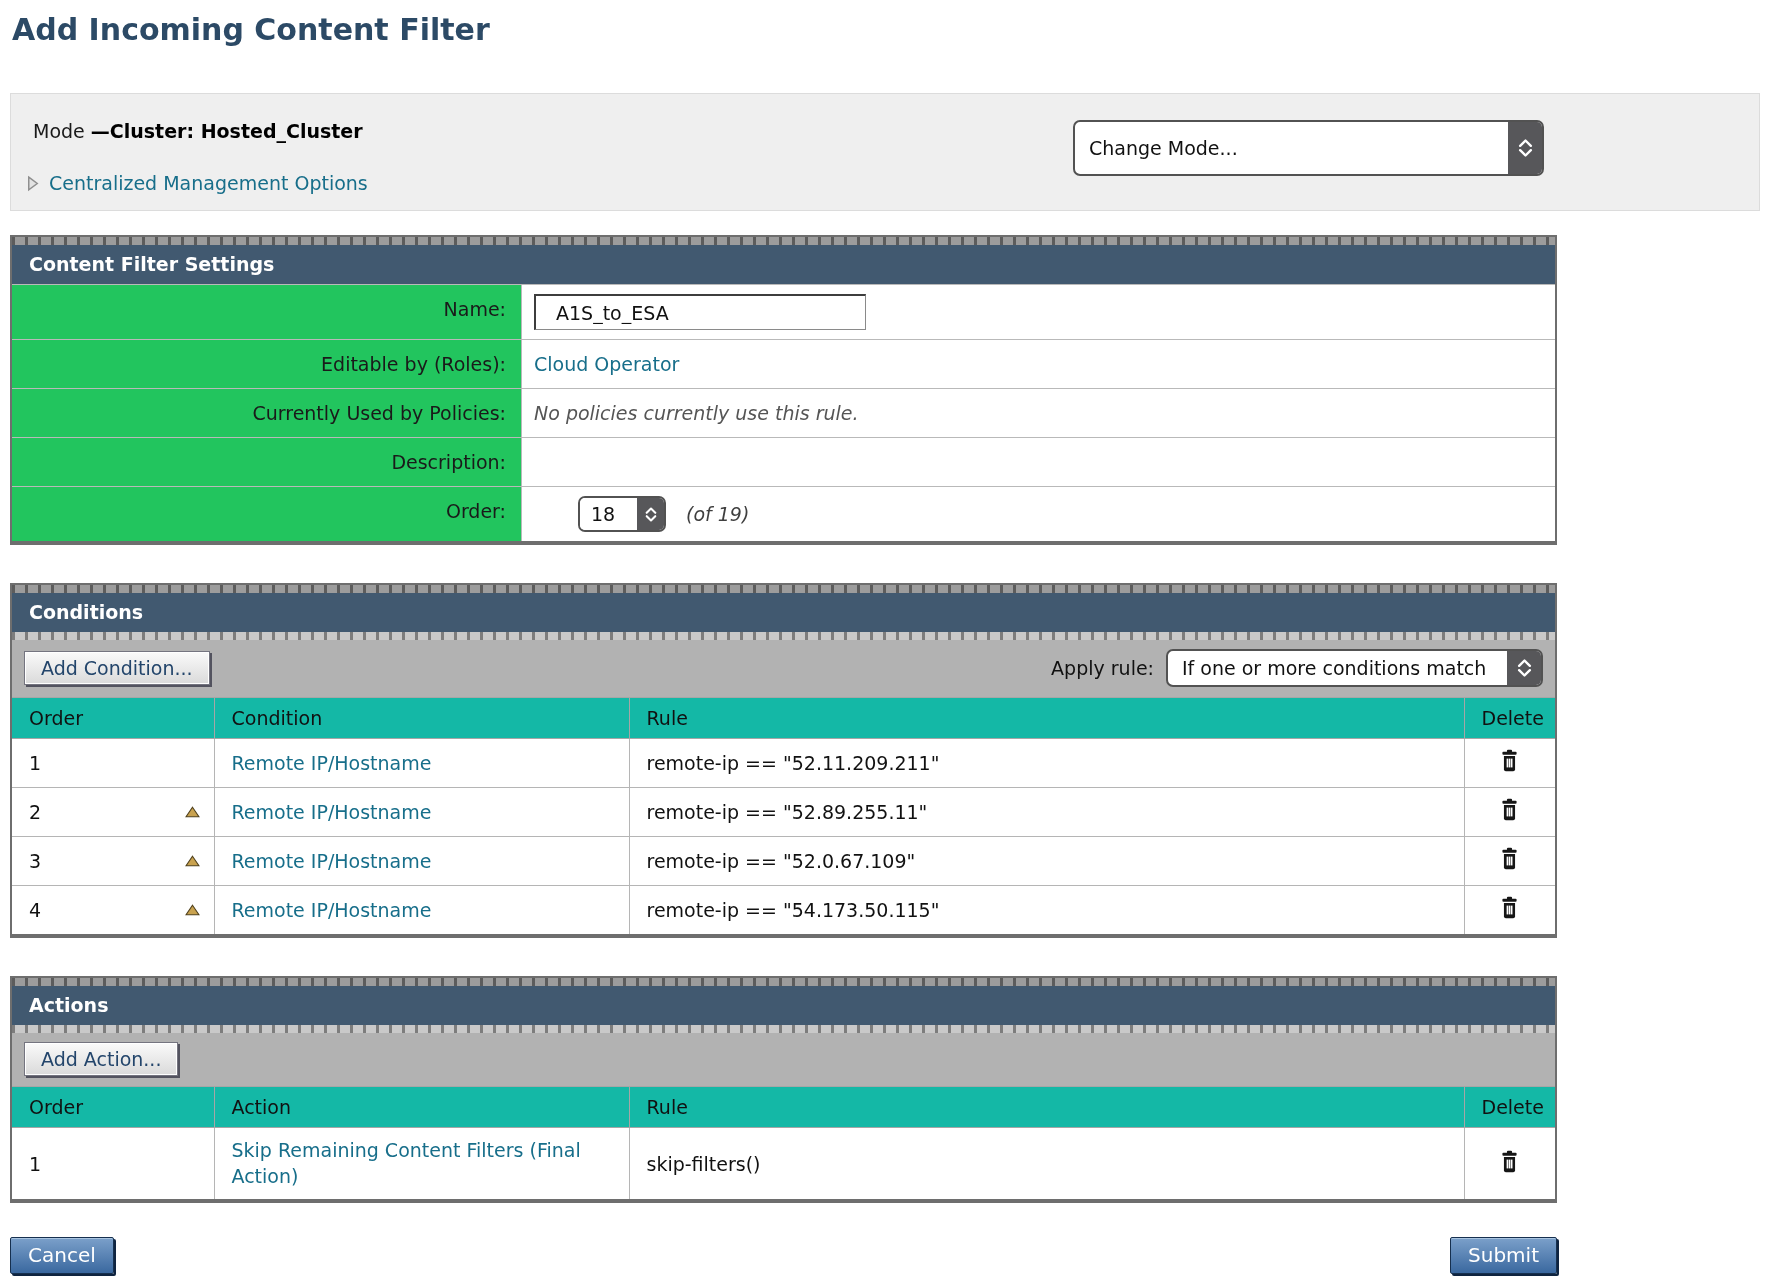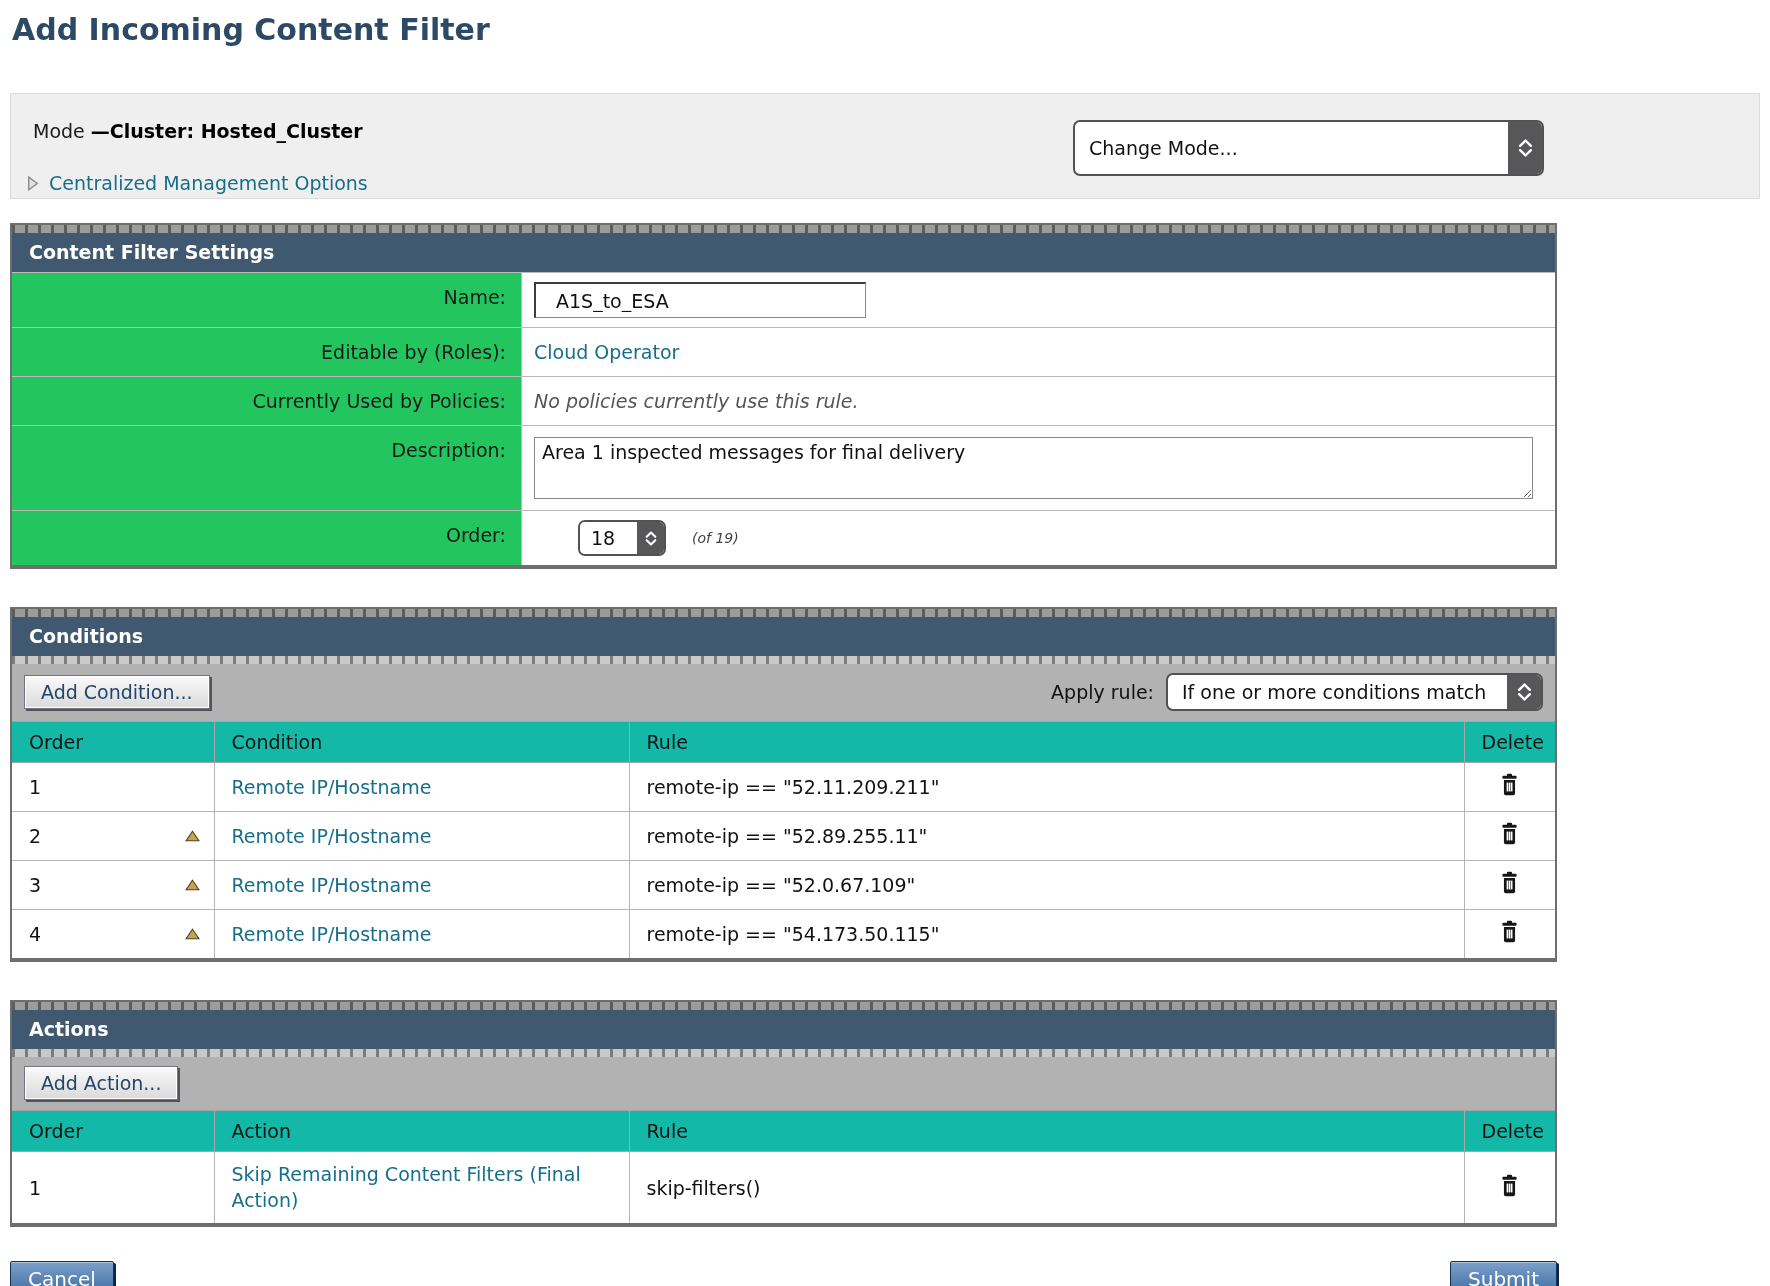--- a/index.html
+++ b/index.html
@@ -5,21 +5,21 @@
   * { box-sizing: border-box; margin: 0; padding: 0; }
   html,body { background:#fff; width:1770px; }
   body { font-family:"DejaVu Sans","Liberation Sans",sans-serif; color:#111; }
 
   .page { width:1770px; min-height:1286px; position:relative; padding-bottom:20px; }
 
   h1.title { margin:12px 0 0 12px; font-size:30px; font-weight:bold; color:#2c4a66; }
 
   
   .mode-panel { position:relative; margin:46px 0 0 10px; width:1750px; background:#efefef;
-                border:1px solid #dcdcdc; padding:26px 0 4px 0; }
+                border:1px solid #dcdcdc; padding:26px 0 16px 0; }
   .mode-line { margin-left:22px; font-size:19px; color:#1a1a1a; }
   .mode-line b { color:#000; }
   .mac-select { display:inline-flex; align-items:stretch; background:#fff; border:2px solid #525252;
                 border-radius:7px; overflow:hidden; cursor:default; }
   .mac-select .val { display:flex; align-items:center; padding:0 14px; font-size:19px; color:#111; flex:1; }
   .mac-select .cap { width:34px; background:#57575a; display:flex; align-items:center; justify-content:center; }
   .change-mode { position:absolute; left:1062px; top:26px; width:471px; height:56px; }
   .cmo-link-row { margin:30px 0 0 16px; display:flex; align-items:center; gap:10px; }
   a.teal { color:#176e8a; text-decoration:none; font-size:19px; cursor:pointer; }
 
@@ -38,21 +38,21 @@
                        text-align:right; font-size:19px; color:#1a1a1a; padding:13px 15px 13px 0; }
   .settings-row .val { flex:1; background:#fff; padding:9px 12px; font-size:19px; display:flex; align-items:center; }
   .settings-row .val.top { align-items:flex-start; }
   .name-input { width:332px; height:36px; font-family:inherit; font-size:19px; padding:2px 20px; color:#111;
                 border:1px solid #8a8a8a; border-top:2px solid #3d3d3d; border-left:2px solid #3d3d3d; outline:none; }
   .italic-gray { font-style:italic; color:#555; }
   .desc-textarea { width:999px; height:62px; font-family:inherit; font-size:19px; padding:3px 7px; color:#111;
                    border:1px solid #8a8a8a; resize:both; outline:none; }
   .order-select { width:88px; height:36px;margin-left:44px; }
   .order-select .cap { width:27px; }
-  .of-total { font-style:italic; color:#3f3f3f; margin-left:26px; font-size:14px; }
+  .of-total { font-style:italic; color:#3f3f3f; margin-left:20px; font-size:19px; }
 
   
   .toolbar { background:#b2b2b2; padding:9px 12px 10px 12px; display:flex; align-items:center; }
   .add-btn { font-family:inherit; font-size:19px; color:#23456b; padding:5px 16px; cursor:pointer;
              background:linear-gradient(#fafafa,#dadada); border:1px solid #74747f;
              box-shadow:2px 2px 0 #53535f, inset 0 0 0 1px #fff; }
   .apply-rule { margin-left:auto; display:flex; align-items:center; gap:12px; }
   .apply-rule .ar-label { font-size:19px; color:#111; }
   .apply-select { width:377px; height:38px; }
 
@@ -135,23 +135,20 @@
 
     <div class="settings-row">
       <div class="lbl">Currently Used by Policies:</div>
       <div class="val">
           <span class="italic-gray">No policies currently use this rule.</span>
         </div>
     </div>
 
     <div class="settings-row">
       <div class="lbl">Description:</div>
-      <div class="val top" style="padding-top:11px;padding-bottom:11px;">
-        <textarea class="desc-textarea" style="">Area 1 inspected messages for final delivery</textarea>
-      </div>
     </div>
 
     <div class="settings-row">
       <div class="lbl">Order:</div>
       <div class="val">
         <div class="mac-select order-select">
           <span class="val" style="padding:0 0 0 11px;">18</span>
           <span class="cap">
             <svg width="12" height="17" viewBox="0 0 14 18">
                 <path d="M2 7 L7 2 L12 7" stroke="#fff" stroke-width="2.4" fill="none" stroke-linecap="round" stroke-linejoin="round"></path>

